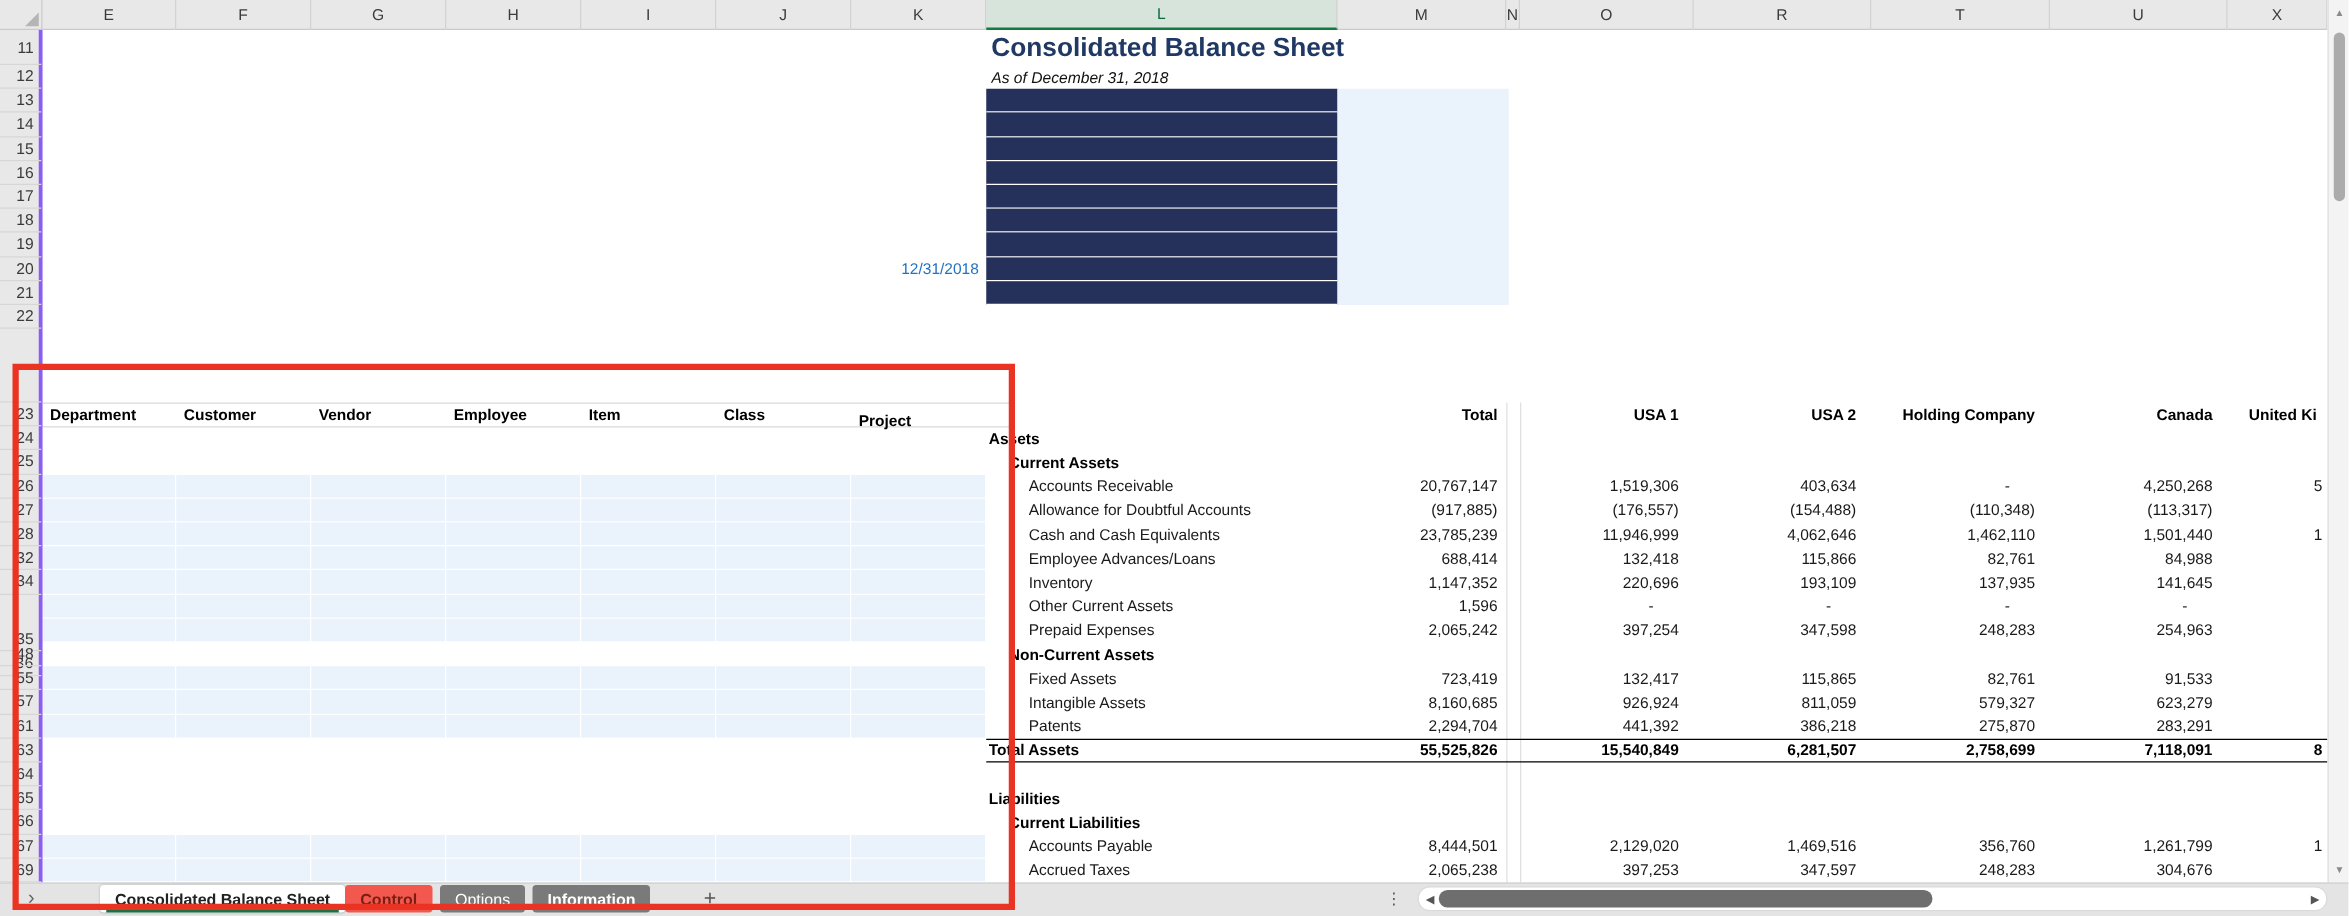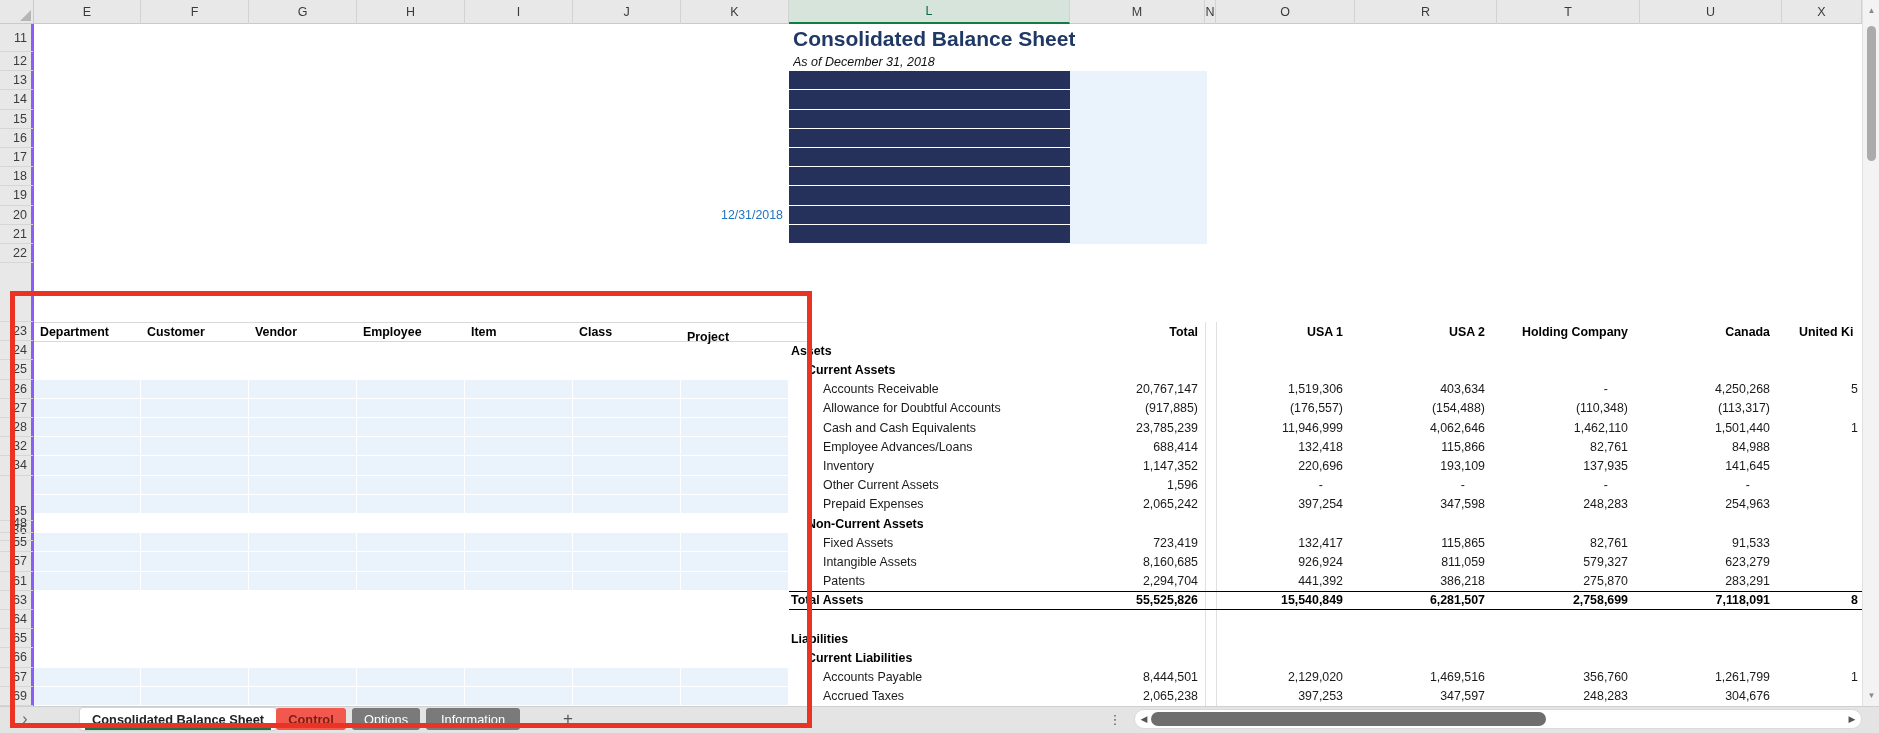--- a/index.html
+++ b/index.html
@@ -342,21 +342,21 @@
     <div id="v-thumb"></div>
     <div class="scroll-arrow" style="left:2px;bottom:4px;width:13px;height:13px;">▼</div>
   </div>
 
   <div class="abs" id="tab-bar"></div>
   <div class="abs" id="tab-nav">›</div>
   <div id="tabs-container">
       <div class="sheet-tab active" style="left: 80px; min-width: 190px;">Consolidated Balance Sheet</div>
       <div class="sheet-tab red" style="left: 276px; min-width: 70px;">Control</div>
       <div class="sheet-tab gray" style="left: 352px; min-width: 68px;">Options</div>
-      <div class="sheet-tab gray" style="left: 426px; min-width: 94px;">Information</div>
+      <div class="sheet-tab gray" style="left: 426px; min-width: 94px; font-weight: bold;">Information</div>
     </div>
   <div class="abs" id="add-tab">+</div>
   <div class="abs" id="h-grip">⋮</div>
   <div class="abs" id="h-scroll">
     <div class="scroll-arrow" id="h-left" style="position:absolute;">◀</div>
     <div id="h-thumb"></div>
     <div class="scroll-arrow" id="h-right" style="position:absolute;">▶</div>
   </div>
 </div>
 

